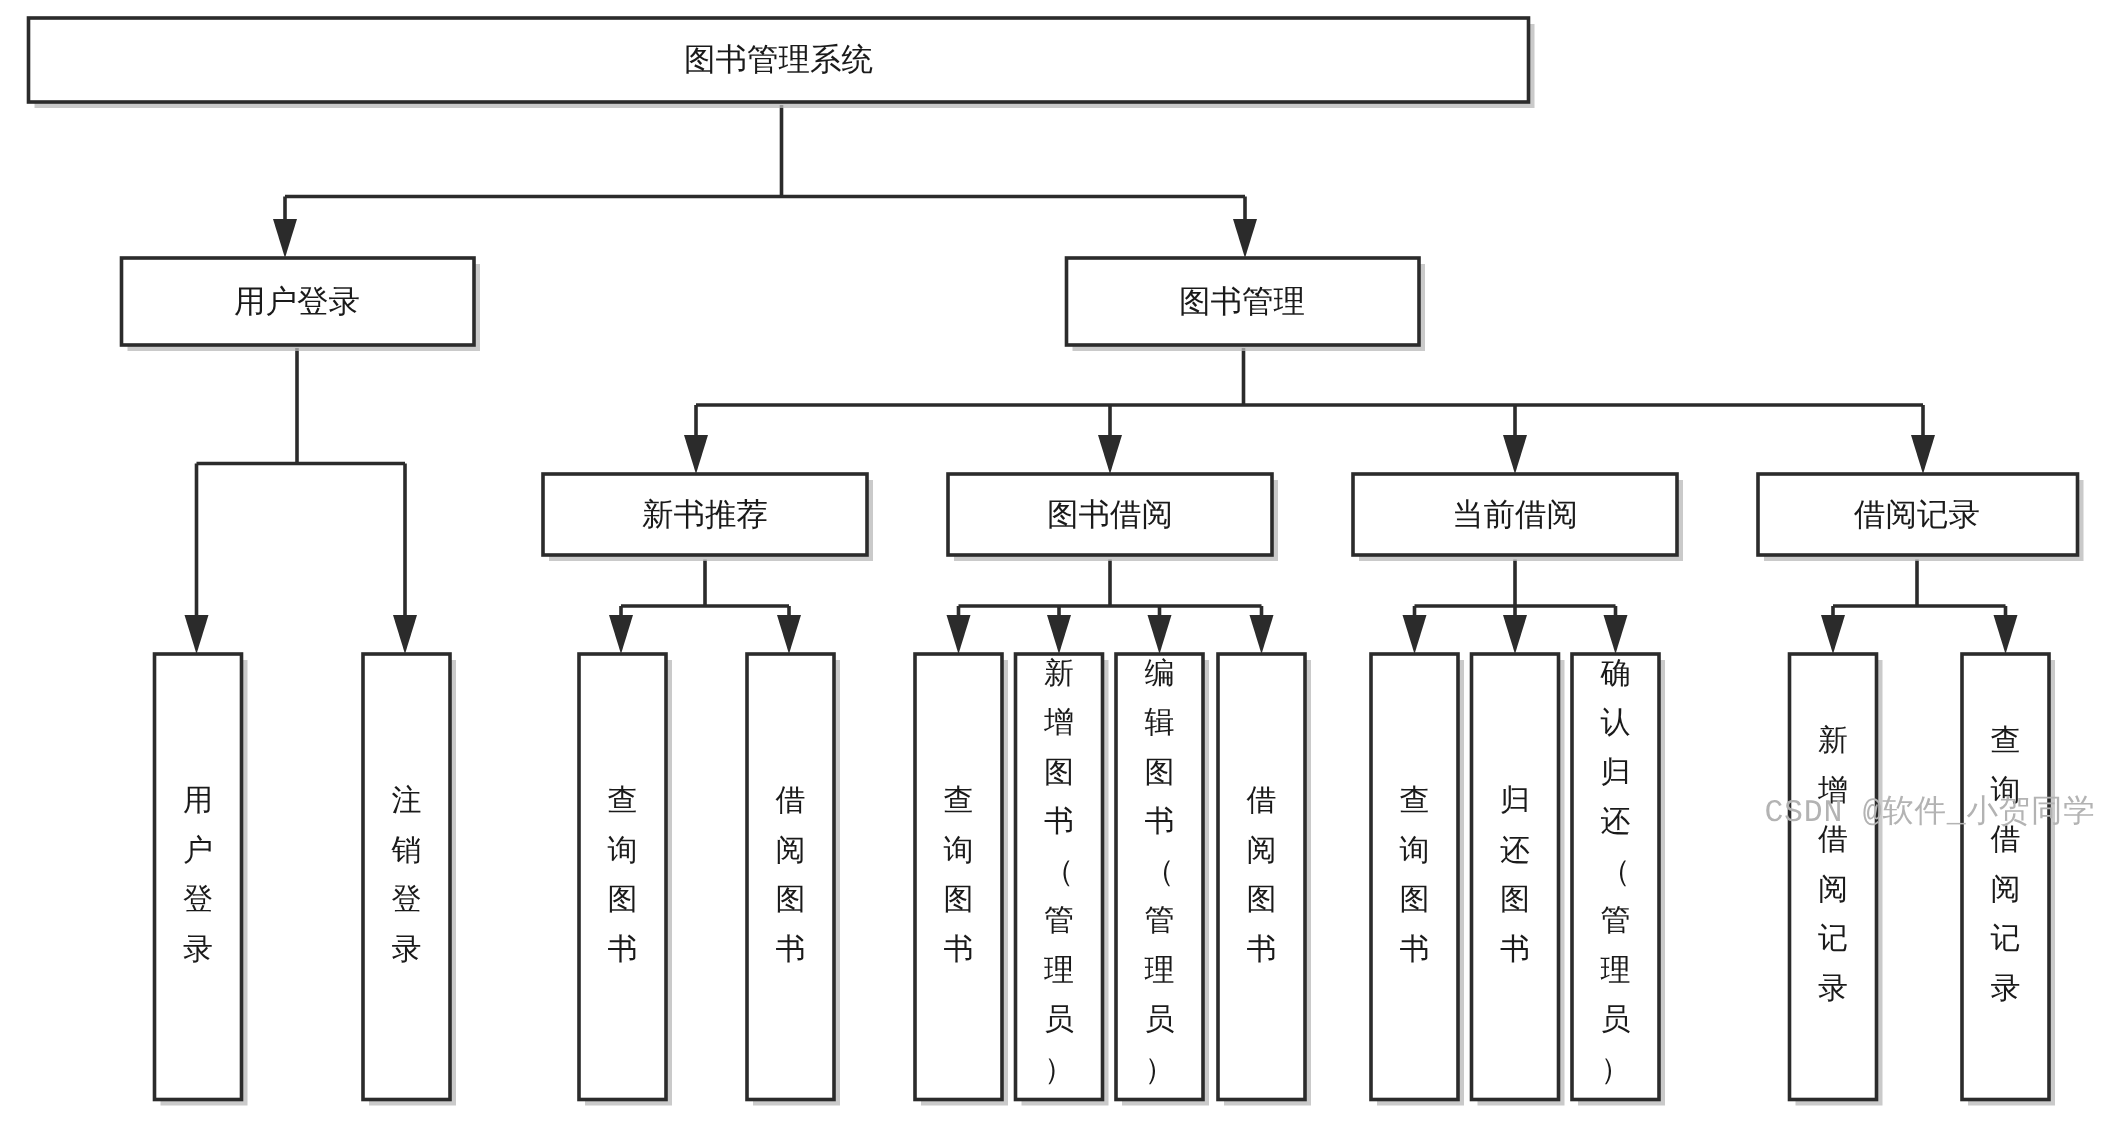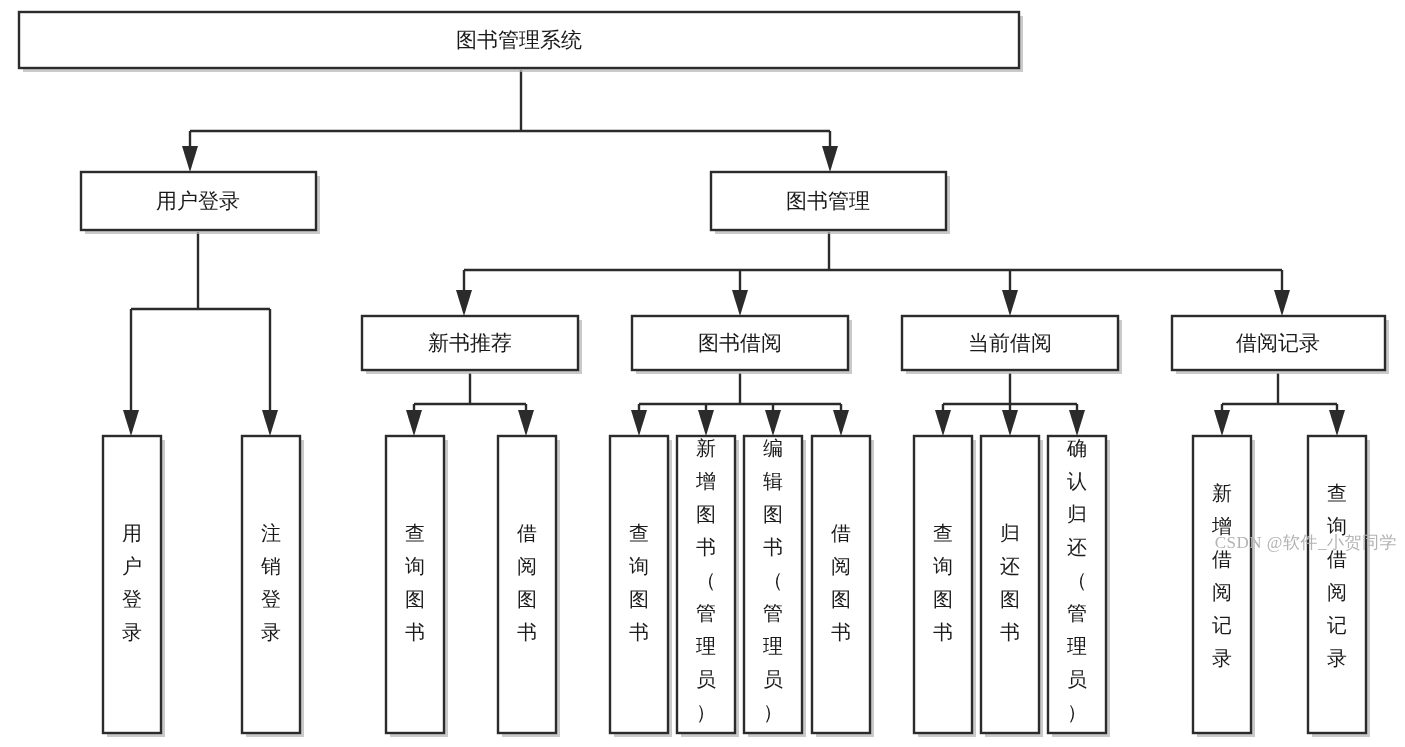--- a/index.html
+++ b/index.html
@@ -57,22 +57,22 @@
   .node-label-v {
     font-family: "DejaVu Sans", "Liberation Sans", sans-serif;
     font-size: 20px;
     fill: #1a1a1a;
     text-anchor: middle;
   }
   .watermark {
     position: absolute;
     right: 8px;
     bottom: 4px;
-    font-family: Liberation Serif, serif;
-    font-size: 17px;
+    font-family: Liberation Mono, monospace;
+    font-size: 21px;
     color: #b3b3b3;
     white-space: nowrap;
     letter-spacing: 0.5px;
     pointer-events: none;
   }
 </style>
 </head>
 <body>
 
 <div id="diagram-root">

